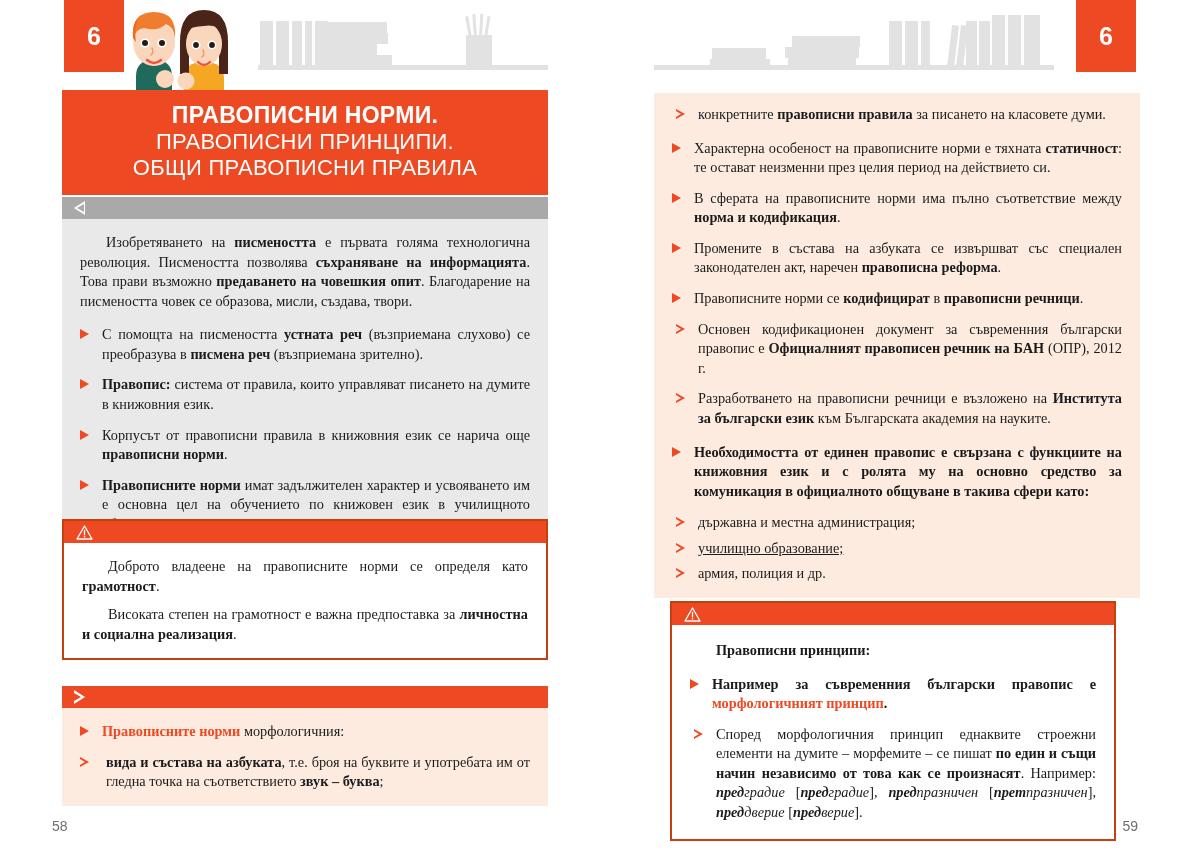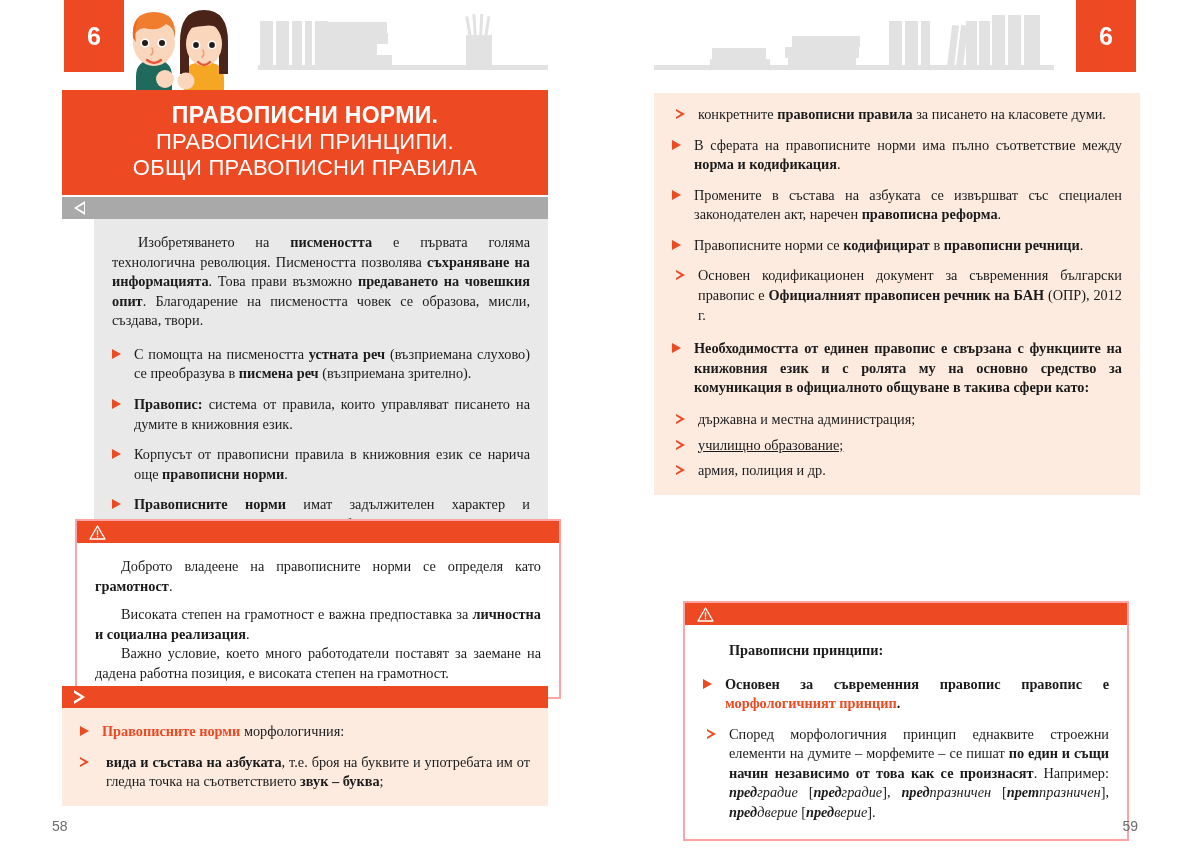--- a/index.html
+++ b/index.html
@@ -132,22 +132,22 @@
     display: flex;
     align-items: center;
     padding-left: 12px;
   }
   .box-head-gray { background: #A9A9A9; }
   .box-head-orange { background: #ED4A23; }
 
   .box-body {
     padding: 14px 18px 14px 18px;
   }
-  .gray-box .box-body { background: #E9E9E9; margin-left: 32px; }
-  .plain-orange-box { border: 2px solid #fca5a5; background: #ffffff; margin-left: 13px; }
+  .gray-box .box-body { background: #E9E9E9; }
+  .plain-orange-box { border: 2px solid #c2410c; background: #ffffff; }
   .peach-box { border: 0; background: #FDEBE0; }
   .peach-plain { background: #FDEBE0; }
 
   
   .tri-left-outline {
     width: 0; height: 0;
     border-top: 7px solid transparent;
     border-bottom: 7px solid transparent;
     border-right: 11px solid #ffffff;
     position: relative;
@@ -363,21 +363,20 @@
           <svg viewBox="0 0 17 15" width="17" height="15" xmlns="http://www.w3.org/2000/svg">
             <path d="M8.5 1 L16 14 L1 14 Z" fill="none" stroke="#ffffff" stroke-width="1.3" stroke-linejoin="round"></path>
             <line x1="8.5" y1="5.5" x2="8.5" y2="9.8" stroke="#ffffff" stroke-width="1.3" stroke-linecap="round"></line>
             <circle cx="8.5" cy="11.7" r="0.8" fill="#ffffff"></circle>
           </svg>
         </span>
       </div>
       <div class="box-body">
         <p class="para"><span>Доброто владеене на правописните норми се определя като </span><b>грамотност</b><span>.</span></p>
         <p class="para" style="margin-bottom:0;"><span>Високата степен на грамотност е важна предпоставка за </span><b>личностна и социална реализация</b><span>.</span></p>
-        <p class="para"><span>Важно условие, което много работодатели поставят за заемане на дадена работна позиция, е високата степен на грамотност.</span></p>
       </div>
     </div>
 
     <div class="box peach-box" style="left:62px; top:686px; width:486px;">
       <div class="box-head box-head-orange">
         <span class="tri-right-outline"></span>
       </div>
       <div class="box-body peach-plain" style="--hollow-bg:#FDEBE0;">
 
         <div class="bullet-item">
@@ -427,20 +426,24 @@
 
     <div class="box peach-box" style="left:54px; top:93px; width:486px;">
       <div class="box-body peach-plain" style="--hollow-bg:#FDEBE0; padding:12px 18px 14px 18px;">
 
 
         <div class="bullet-item sub-item">
           <span class="marker hollow" style="left:4px;"></span>
           <span>конкретните </span><b>правописни правила</b><span> за писането на класовете думи.</span>
         </div>
 
+        <div class="bullet-item" style="margin-top:14px;">
+          <span class="marker solid"></span>
+          <span>Характерна особеност на правописните норми е тяхната </span><b>статичност</b><span>: те остават неизменни през целия период на действието си.</span>
+        </div>
 
         <div class="bullet-item">
           <span class="marker solid"></span>
           <span>В сферата на правописните норми има пълно съответствие между </span><b>норма и кодификация</b><span>.</span>
         </div>
 
         <div class="bullet-item">
           <span class="marker solid"></span>
           <span>Промените в състава на азбуката се извършват със специален законодателен акт, наречен </span><b>правописна реформа</b><span>.</span>
         </div>
@@ -448,20 +451,24 @@
         <div class="bullet-item">
           <span class="marker solid"></span>
           <span>Правописните норми се </span><b>кодифицират</b><span> в </span><b>правописни речници</b><span>.</span>
         </div>
 
         <div class="bullet-item sub-item">
           <span class="marker hollow" style="left:4px;"></span>
           <span>Основен кодификационен документ за съвременния български правопис е </span><b>Официалният правописен речник на БАН</b><span> (ОПР), 2012 г.</span>
         </div>
 
+        <div class="bullet-item sub-item">
+          <span class="marker hollow" style="left:4px;"></span>
+          <span>Разработването на правописни речници е възложено на </span><b>Института за български език</b><span> към Българската академия на науките.</span>
+        </div>
 
         <div class="bullet-item" style="margin-top:14px;font-weight:bold;">
           <span class="marker solid"></span>
           <span>Необходимостта от единен правопис е свързана с функциите на книжовния език и с ролята му на основно средство за комуникация в официалното общуване в такива сфери като:</span>
         </div>
 
         <div class="bullet-item sub-item" style="margin-top:12px; margin-bottom:6px;">
           <span class="marker hollow" style="left:4px;"></span>
           <span>държавна и местна администрация;</span>
         </div>
@@ -486,21 +493,21 @@
             <circle cx="8.5" cy="11.7" r="0.8" fill="#ffffff"></circle>
           </svg>
         </span>
       </div>
       <div class="box-body" style="--hollow-bg:#ffffff; padding:16px 18px 16px 18px;">
 
         <p class="para" style="margin-bottom:14px;"><b>Правописни принципи:</b></p>
 
         <div class="bullet-item">
           <span class="marker solid"></span>
-          <b>Основен за съвременния правопис правопис е </b><b class="accent">морфологичният принцип</b><b>.</b>
+          <b>Например за съвременния български правопис е </b><b class="accent">морфологичният принцип</b><b>.</b>
         </div>
 
         <div class="bullet-item sub-item" style="margin-bottom:0;">
           <span class="marker hollow" style="left:4px;"></span>
           <span>Според морфологичния принцип еднаквите строежни елементи на думите – морфемите – се пишат </span><b>по един и същи начин независимо от това как се произнасят</b><span>. Например: </span><i><b>пред</b></i><i>градие</i><span> [</span><i><b>пред</b></i><i>градие</i><span>], </span><i><b>пред</b></i><i>празничен</i><span> [</span><i><b>прет</b></i><i>празничен</i><span>], </span><i><b>пред</b></i><i>дверие</i><span> [</span><i><b>пред</b></i><i>верие</i><span>].</span>
         </div>
 
       </div>
     </div>
 

